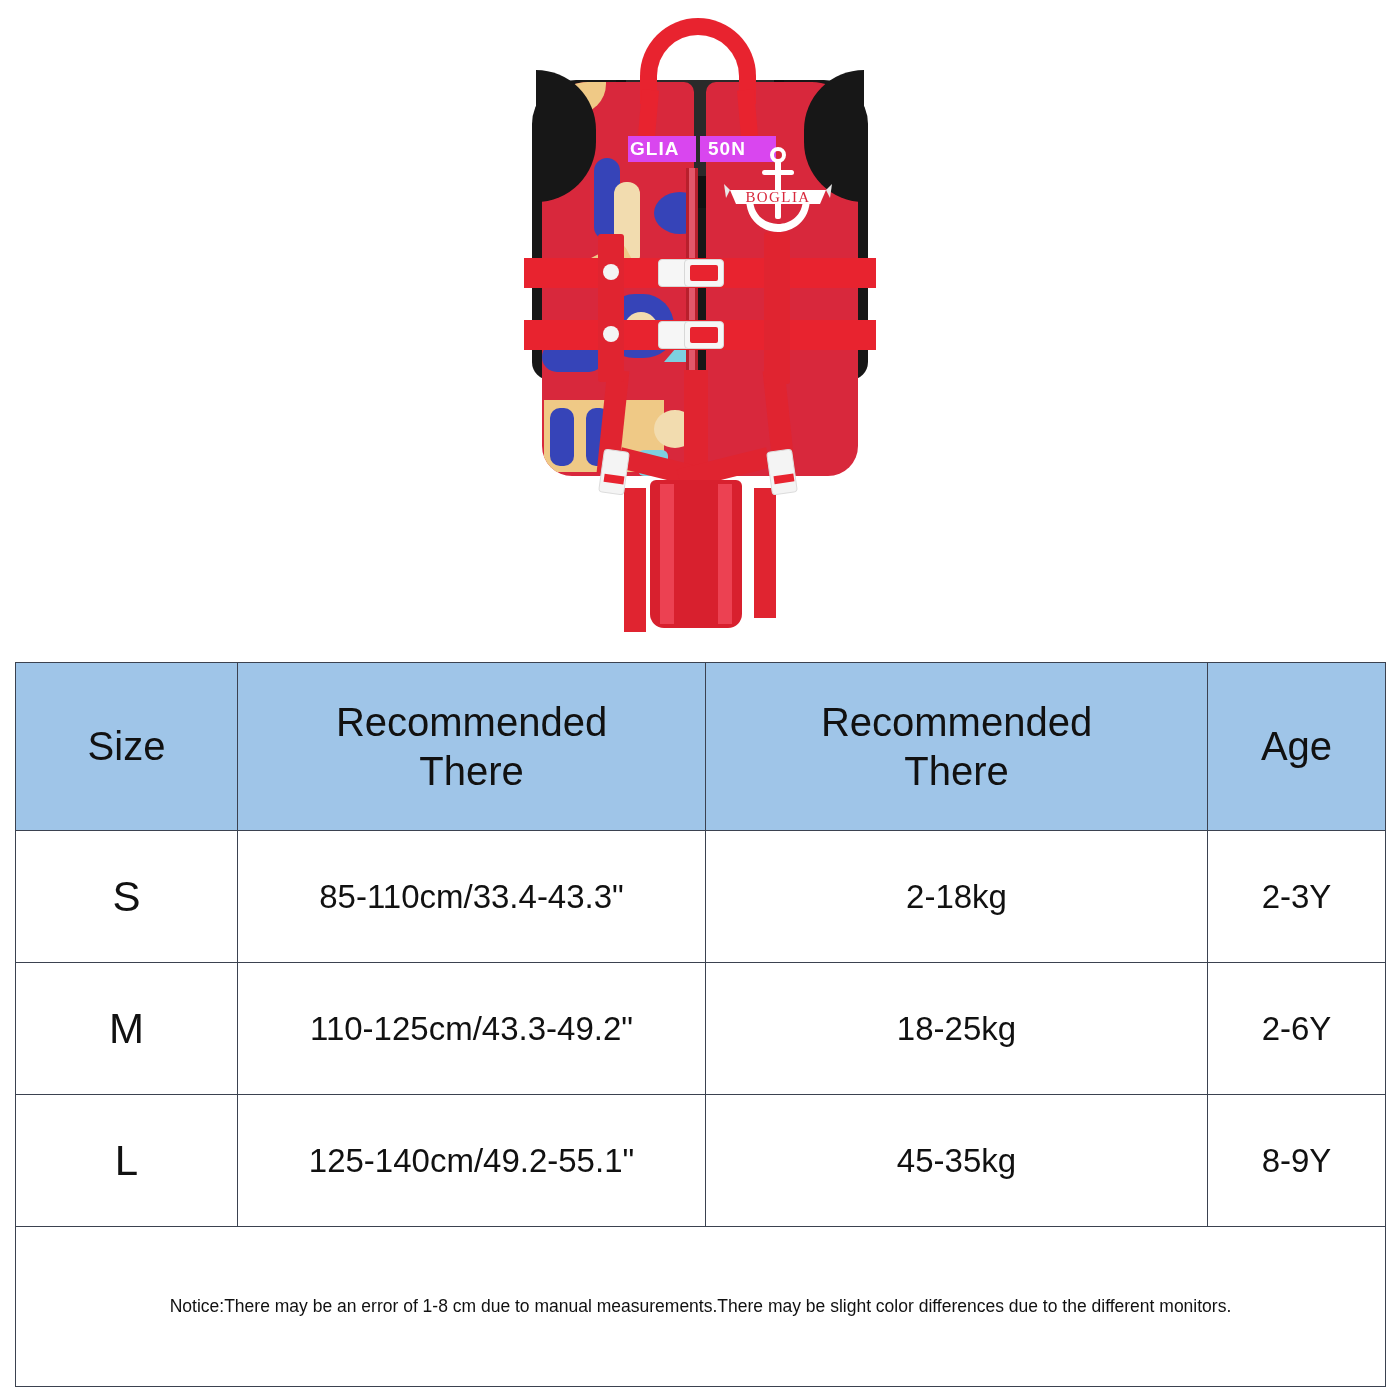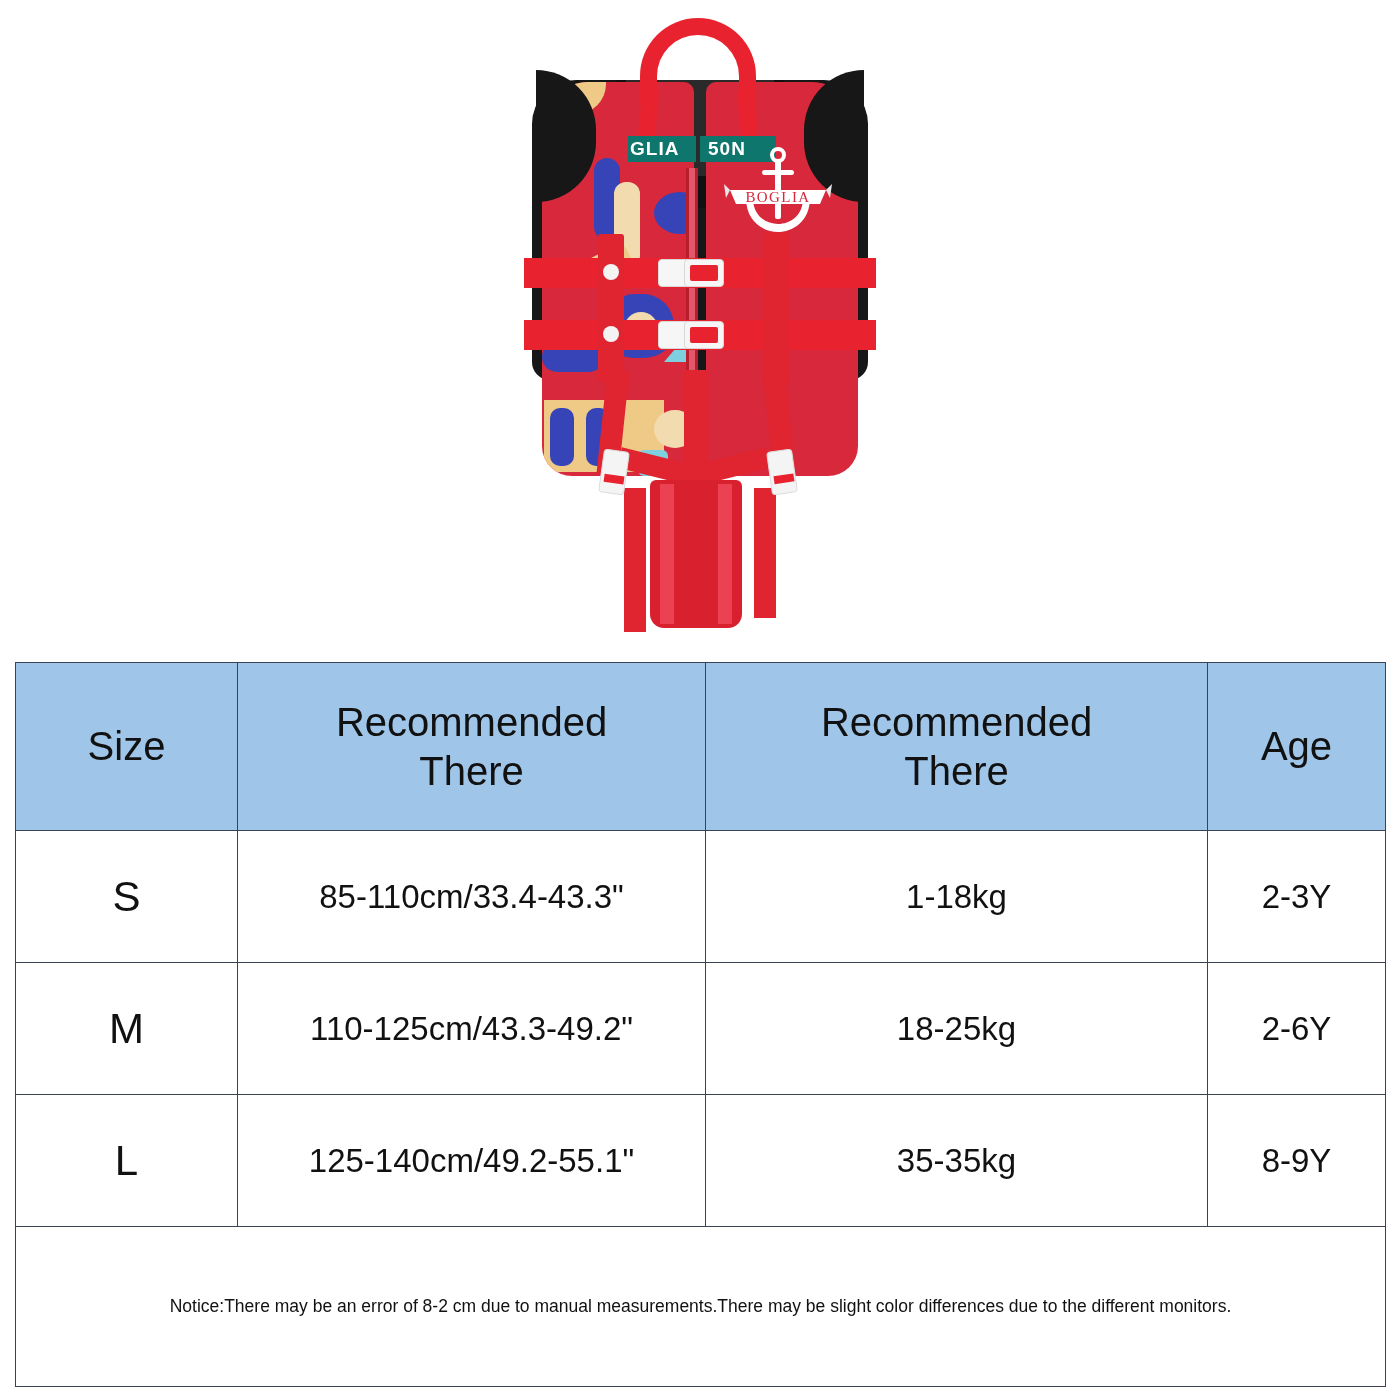--- a/index.html
+++ b/index.html
@@ -99,21 +99,21 @@
   }
   .center-zip::after {
     content: ""; position: absolute;
     left: 3px; top: 0; width: 6px; height: 100%;
     background: #e3576a;
   }
 
   
   .tape {
     position: absolute; top: 118px;
-    height: 26px; background: #0f766e;
+    height: 26px; background: #d946ef;
     color: #ffffff;
     font-size: 19px; font-weight: 700;
     letter-spacing: 1px;
     display: flex; align-items: center;
     z-index: 10;
   }
   .tape-left  { left: 148px; width: 68px; justify-content: flex-start; padding-left: 2px; overflow: hidden; }
   .tape-right { left: 220px; width: 76px; justify-content: flex-start; padding-left: 8px; }
 
   
@@ -379,32 +379,32 @@
         <div>Recommended</div>
         <div>There</div>
       </th>
       <th>Age</th>
     </tr>
   </thead>
   <tbody>
     <tr>
       <td class="c-size">S</td>
       <td class="c-height">85-110cm/33.4-43.3"</td>
-      <td class="c-weight">1-18kg</td>
+      <td class="c-weight">2-18kg</td>
       <td class="c-age">2-3Y</td>
     </tr>
     <tr>
       <td class="c-size">M</td>
       <td class="c-height">110-125cm/43.3-49.2"</td>
       <td class="c-weight">18-25kg</td>
       <td class="c-age">2-6Y</td>
     </tr>
     <tr>
       <td class="c-size">L</td>
       <td class="c-height">125-140cm/49.2-55.1"</td>
-      <td class="c-weight">35-35kg</td>
+      <td class="c-weight">45-35kg</td>
       <td class="c-age">8-9Y</td>
     </tr>
     <tr>
-      <td class="notice" colspan="4">Notice:There may be an error of 8-2 cm due to manual measurements.There may be slight color differences due to the different monitors.</td>
+      <td class="notice" colspan="4">Notice:There may be an error of 1-8 cm due to manual measurements.There may be slight color differences due to the different monitors.</td>
     </tr>
   </tbody>
 </table>
 
 </body></html>

